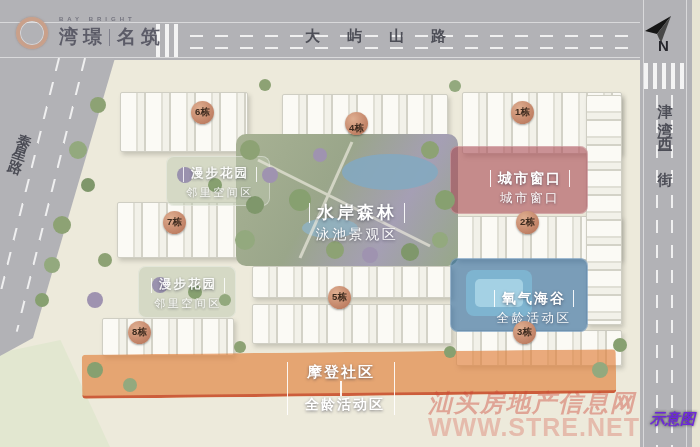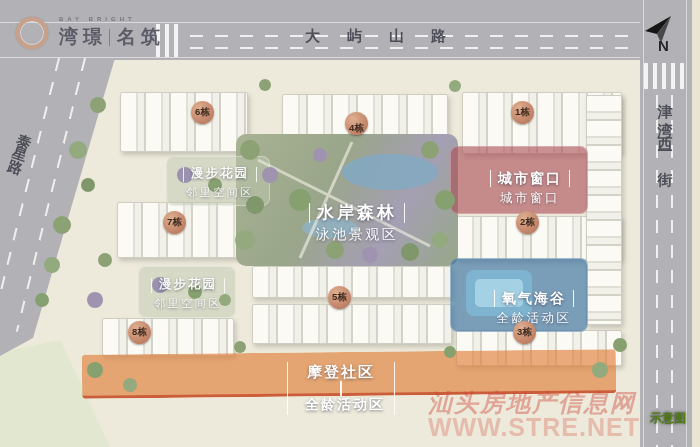--- a/index.html
+++ b/index.html
@@ -82,22 +82,22 @@
   .logo-sep{width:1px;height:17px;background:#80808c;margin:0 7px 0 2px;}
 
   
   .compass{position:absolute;left:638px;top:12px;z-index:60;width:44px;height:44px;}
   .compass .n{position:absolute;left:20px;top:25px;font-size:15px;font-weight:600;color:#26262c;}
 
   
   .watermark{position:absolute;left:428px;top:391px;width:268px;z-index:55;pointer-events:none;line-height:1.0;}
   .wm1{font-size:24px;font-weight:800;letter-spacing:2px;color:rgba(205,70,55,.42);white-space:nowrap;font-style:italic;}
   .wm2{font-size:25px;font-weight:800;letter-spacing:1px;color:rgba(215,110,95,.38);white-space:nowrap;}
-  .sketch-note{position:absolute;left:650px;top:410px;z-index:60;font-size:12px;font-weight:700;
-    color:#4d7c0f;text-shadow:0 0 3px rgba(40,40,40,.9);}
+  .sketch-note{position:absolute;left:650px;top:410px;z-index:60;font-size:15px;font-weight:700;
+    color:#6d28d9;text-shadow:0 0 3px rgba(40,40,40,.9);font-style:italic;}
 </style>
 </head>
 <body>
 
 <div class="canvas">
 
   <div class="grass-bl"></div>
 
   <div class="road road-top">
     <div class="edge-h" style="left:0;right:0;top:22px;"></div>

